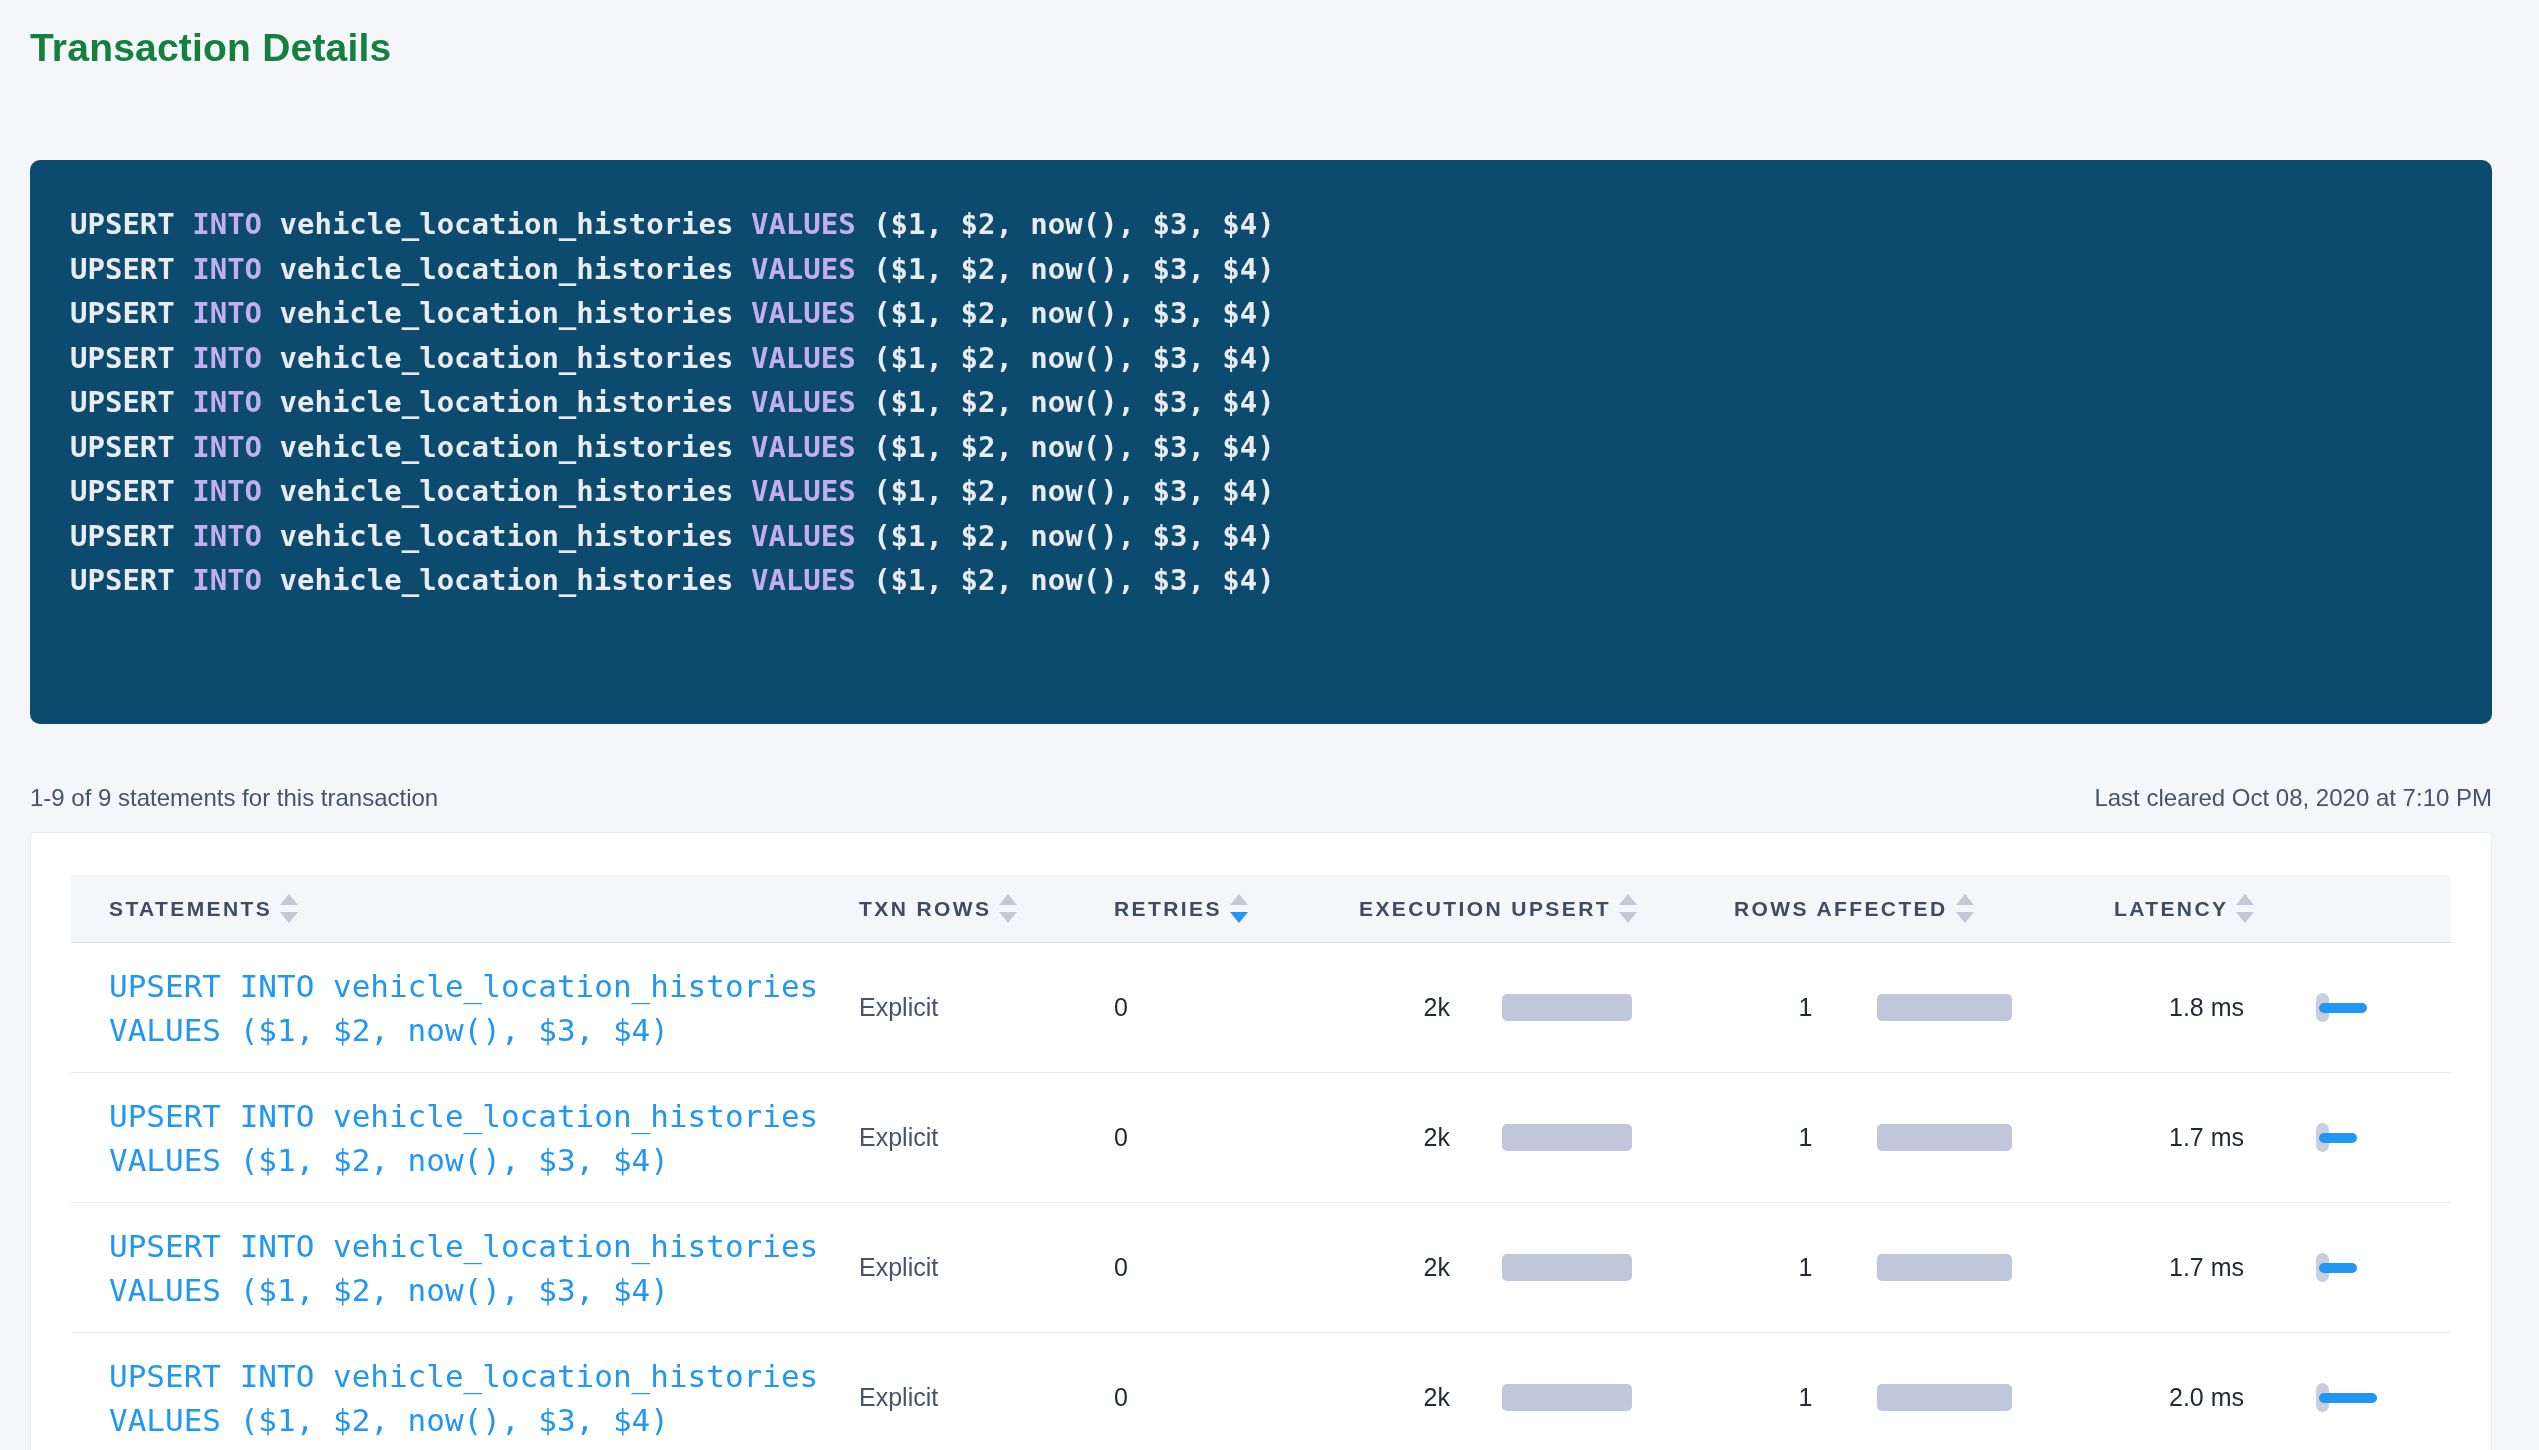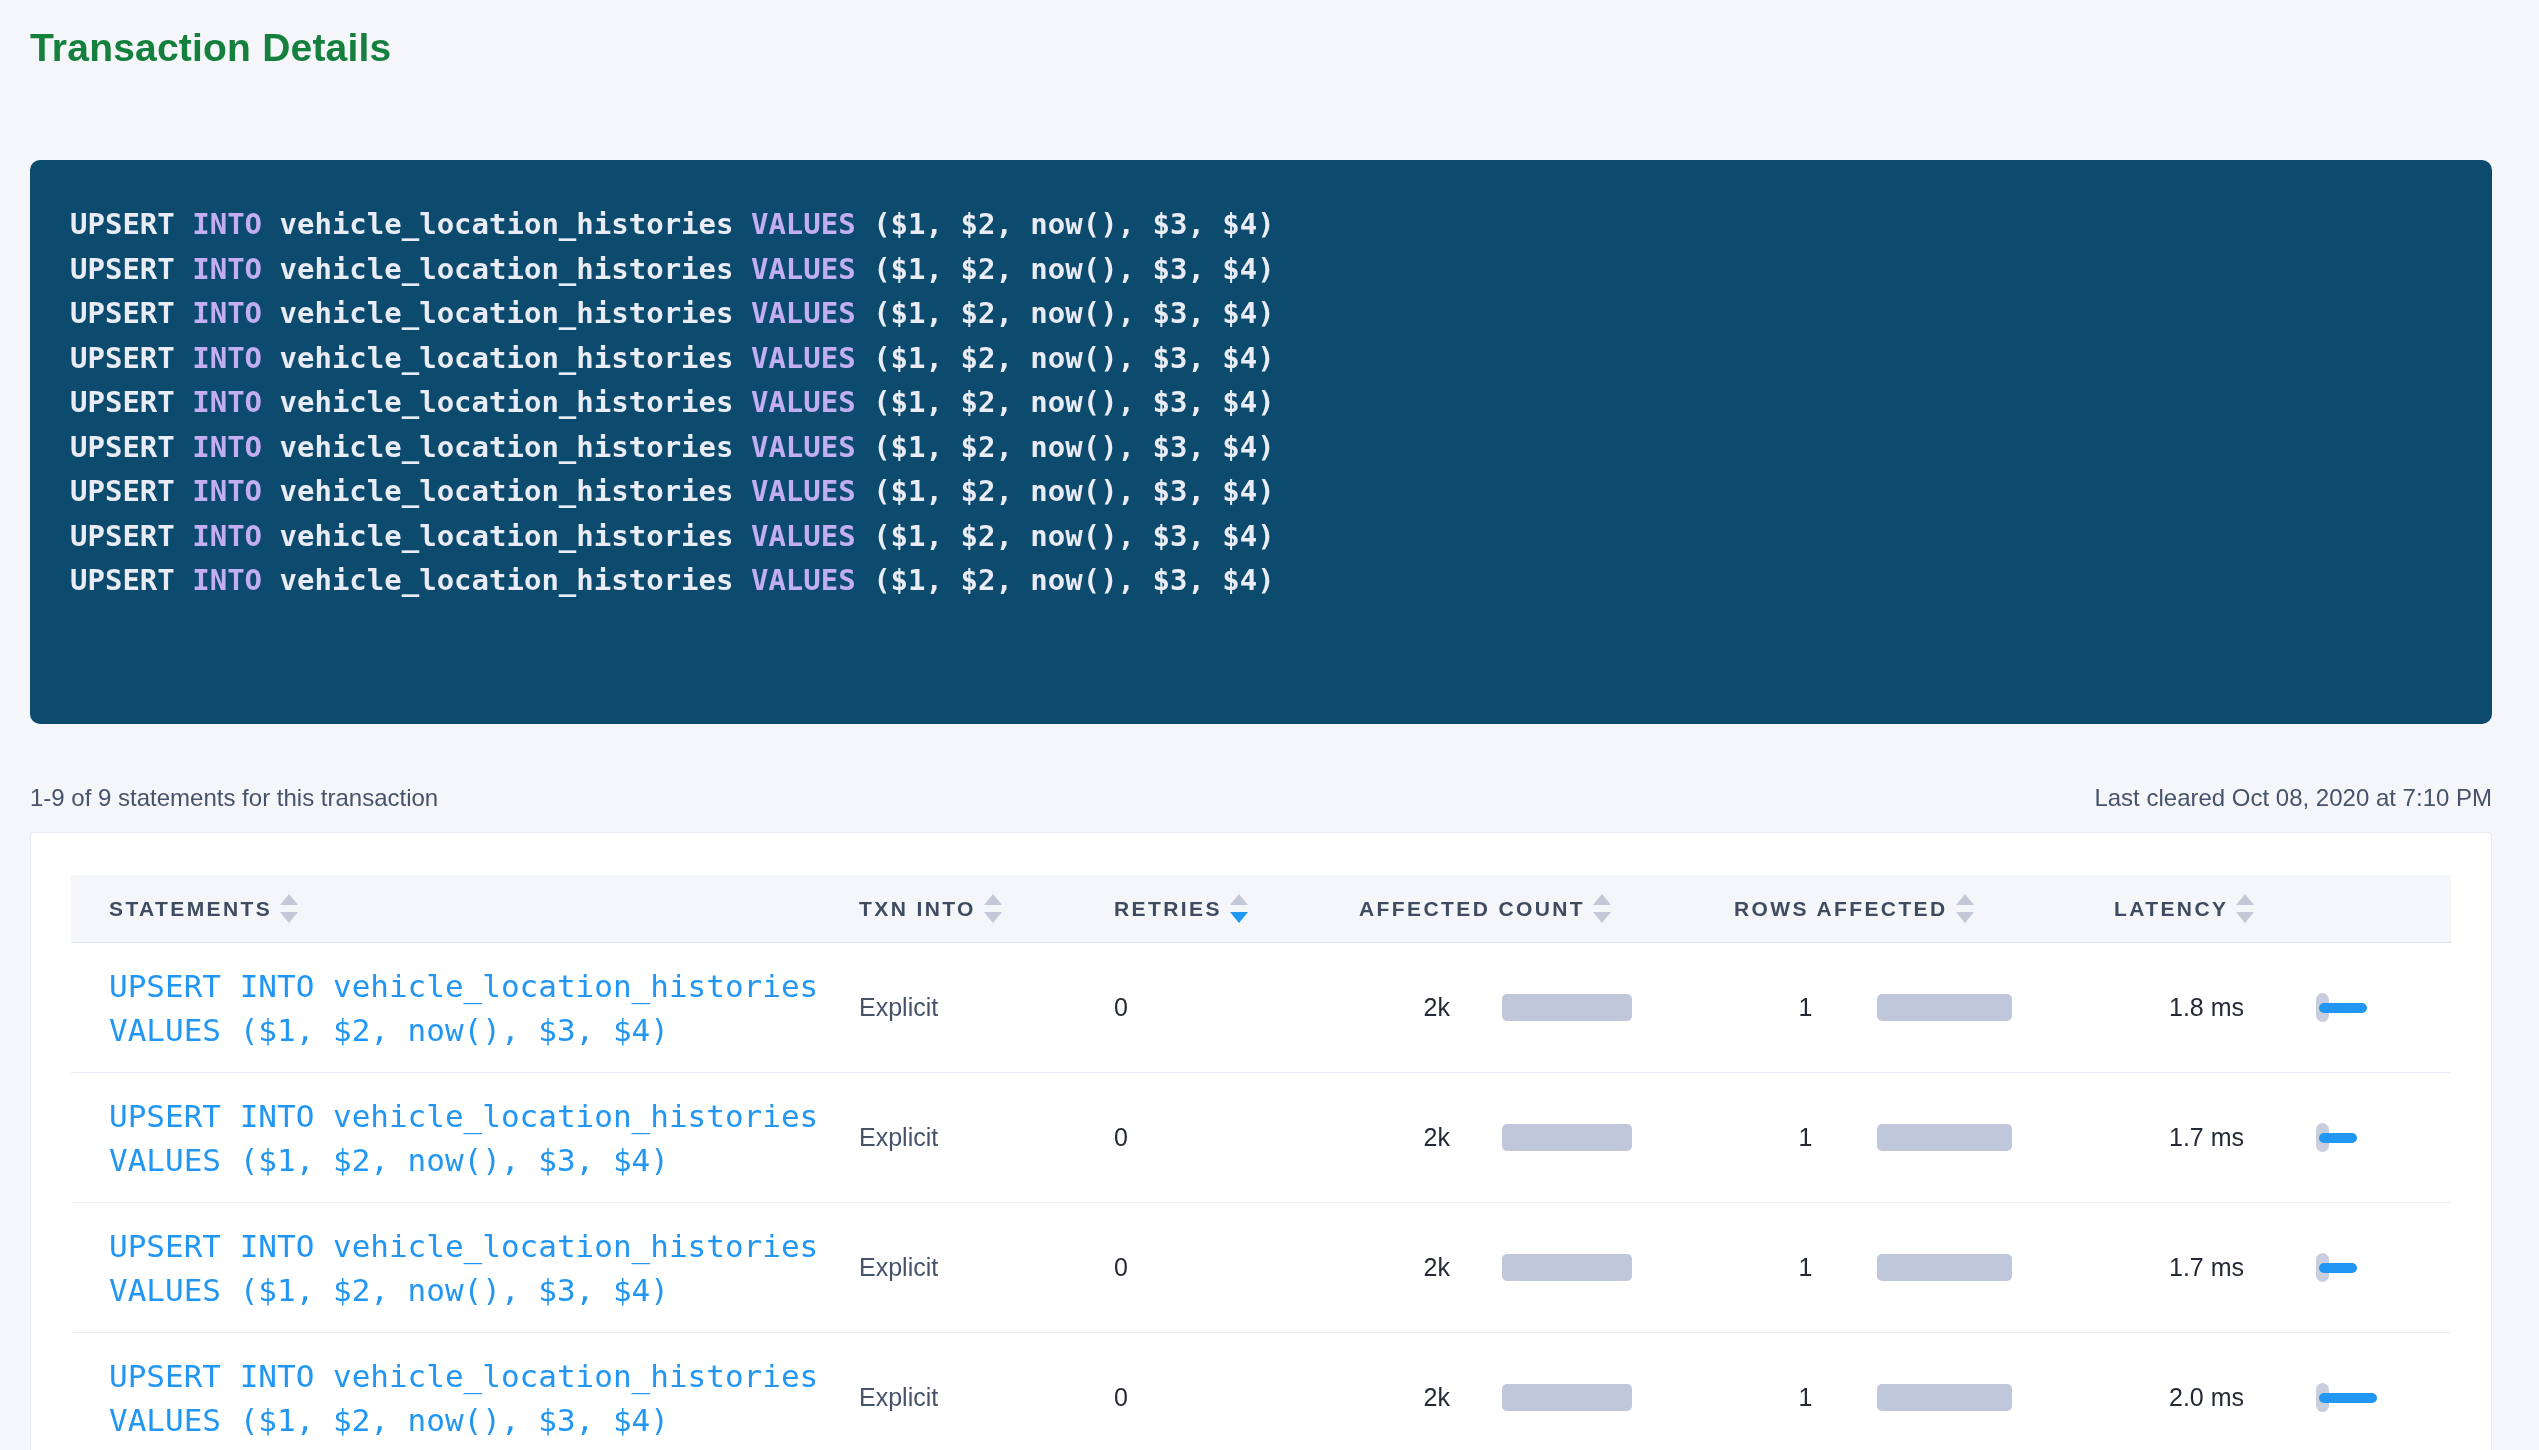--- a/index.html
+++ b/index.html
@@ -158,35 +158,35 @@
   <div class="card">
     <div class="t-header t-grid">
       <div class="th">
         <span>STATEMENTS</span>
         <span class="sort">
           <i class="up"></i>
           <i class="down"></i>
         </span>
       </div>
       <div class="th">
-        <span>TXN INTO</span>
+        <span>TXN ROWS</span>
         <span class="sort">
           <i class="up"></i>
           <i class="down"></i>
         </span>
       </div>
       <div class="th">
         <span>RETRIES</span>
         <span class="sort">
           <i class="up"></i>
           <i class="down active"></i>
         </span>
       </div>
       <div class="th">
-        <span>AFFECTED COUNT</span>
+        <span>EXECUTION UPSERT</span>
         <span class="sort">
           <i class="up"></i>
           <i class="down"></i>
         </span>
       </div>
       <div class="th">
         <span>ROWS AFFECTED</span>
         <span class="sort">
           <i class="up"></i>
           <i class="down"></i>

